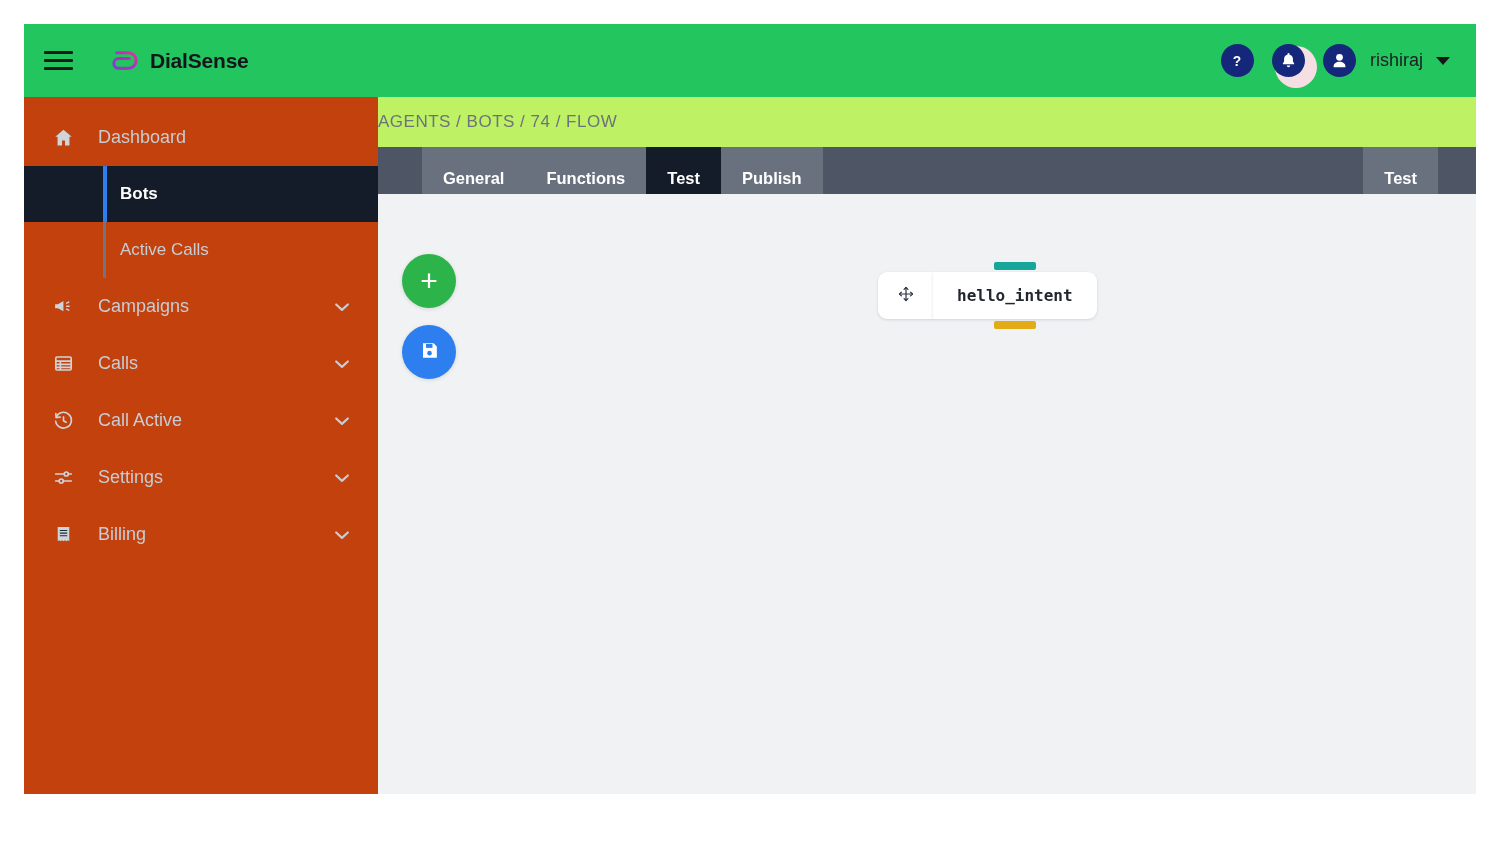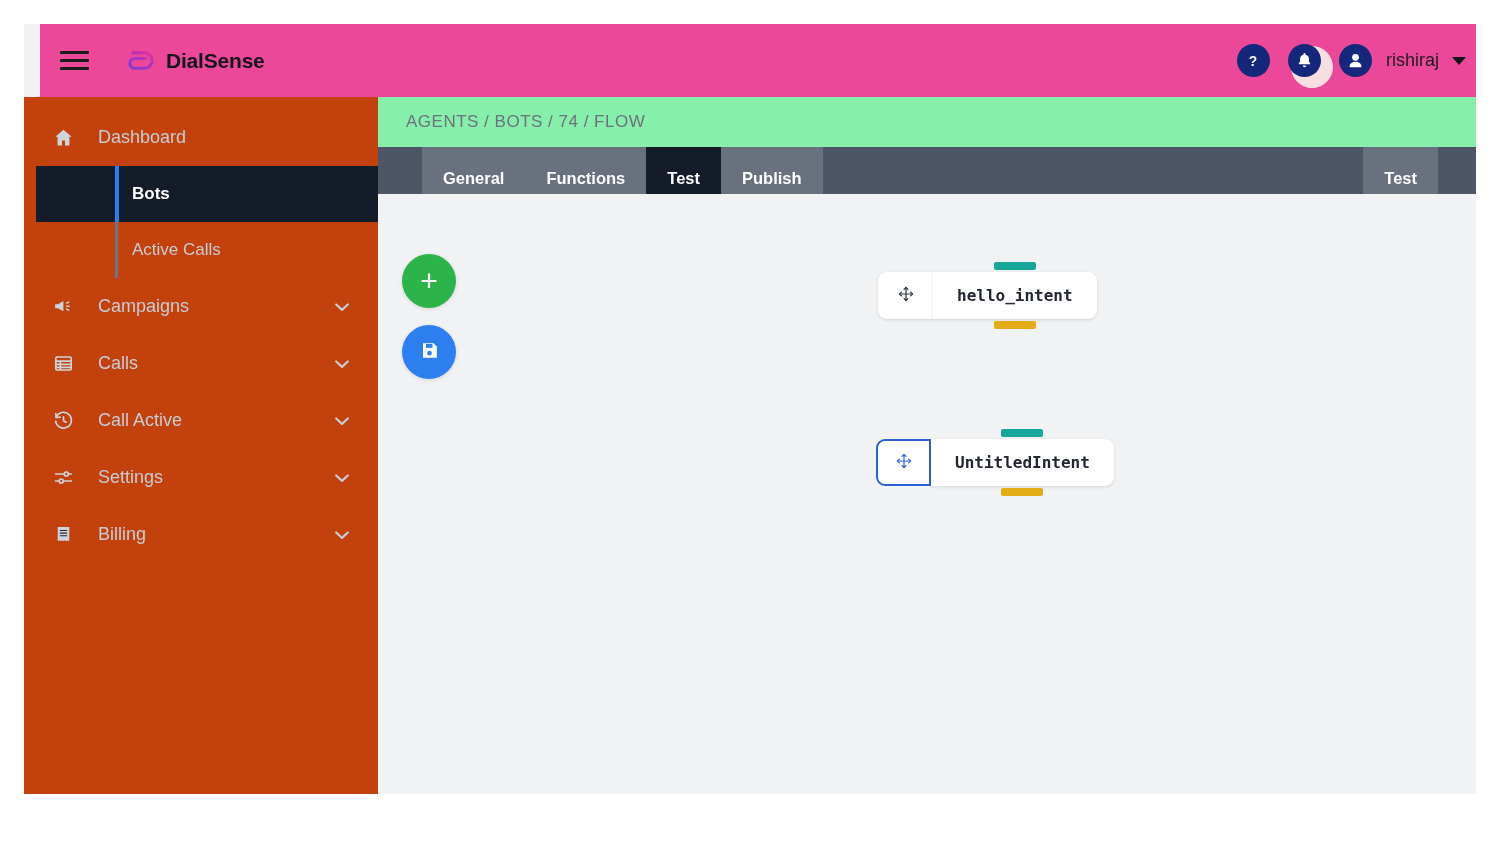--- a/index.html
+++ b/index.html
@@ -13,23 +13,23 @@
   .app-frame {
     position: absolute;
     left: 24px; top: 24px;
     width: 1452px; height: 770px;
     background: #f1f2f4;
     overflow: hidden;
   }
 
   
   .topbar {
-    position: absolute; left: 16px; top: 0;
+    position: absolute; left: 0; top: 0;
     width: 1452px; height: 73px;
-    background: #ec4899;
+    background: #22c55e;
     display: flex; align-items: center;
   }
   .hamburger {
     margin-left: 20px;
     width: 32px; height: 32px;
     display: flex; flex-direction: column; justify-content: center;
     gap: 5px; cursor: pointer;
   }
   .hamburger span { display: block; width: 29px; height: 3px; background: #1b1b1b; border-radius: 1px; }
 
@@ -83,21 +83,21 @@
     color: #cfd3da; flex: none;
   }
   .nav-item.expanded .nav-icon { color: #ffffff; }
   .nav-label {
     margin-left: 19px; font-size: 18px; color: #c8ccd4; white-space: nowrap;
   }
   .nav-item.expanded .nav-label { color: #ffffff; }
   .nav-chev { margin-left: auto; color: #c8ccd4; display: flex; }
   .nav-item.expanded .nav-chev { color: #ffffff; }
 
-  .subnav { position: relative; margin-left: 12px; }
+  .subnav { position: relative; }
   .subnav::before {
     content: ""; position: absolute; left: 79px; top: 0;
     width: 3px; height: 100%; background: #6d7483;
   }
   .sub-item {
     height: 56px; display: flex; align-items: center;
     padding-left: 96px; cursor: pointer; position: relative;
   }
   .sub-item.active { background: #141b29; }
   .sub-item.active::before {
@@ -108,23 +108,22 @@
   .sub-item.active .sub-label { color: #ffffff; font-weight: bold; }
 
   
   .main {
     position: absolute; left: 354px; top: 73px;
     width: 1098px; height: 697px;
     background: #f1f2f4;
   }
   .breadcrumb {
     height: 50px; display: flex; align-items: center;
-    padding-left: 28px;
     font-size: 17px; color: #6d727c; letter-spacing: 0.5px;
-    background: #86efac;
+    background: #bef264;
   }
   .crumb { white-space: pre; }
 
   .tabbar {
     height: 63px; background: #4e5665;
     display: flex; align-items: stretch; position: relative;
   }
   .tab {
     padding: 0 21px; display: flex; align-items: center;
     font-size: 16.5px; font-weight: bold; color: #ffffff;
@@ -394,34 +393,16 @@
             </svg>
           </span>
         </div>
         <div class="node-body">
           <span class="port port-in"></span>
           <span>hello_intent</span>
           <span class="port port-out"></span>
         </div>
       </div>
 
-      <div class="node" style="left:498px; top:245px;">
-        <div class="node-handle selected">
-          <span>
-            <svg viewBox="0 0 24 24" width="18" height="18" fill="none" stroke="currentColor" stroke-width="1.6" stroke-linecap="round" stroke-linejoin="round">
-              <path d="M12 3.4v17.2M3.4 12h17.2"></path>
-              <polyline points="9.4 5.9 12 3.3 14.6 5.9"></polyline>
-              <polyline points="9.4 18.1 12 20.7 14.6 18.1"></polyline>
-              <polyline points="5.9 9.4 3.3 12 5.9 14.6"></polyline>
-              <polyline points="18.1 9.4 20.7 12 18.1 14.6"></polyline>
-            </svg>
-          </span>
-        </div>
-        <div class="node-body">
-          <span class="port port-in"></span>
-          <span>UntitledIntent</span>
-          <span class="port port-out"></span>
-        </div>
-      </div>
 
     </div>
   </div>
 </div>
 
 </body></html>

